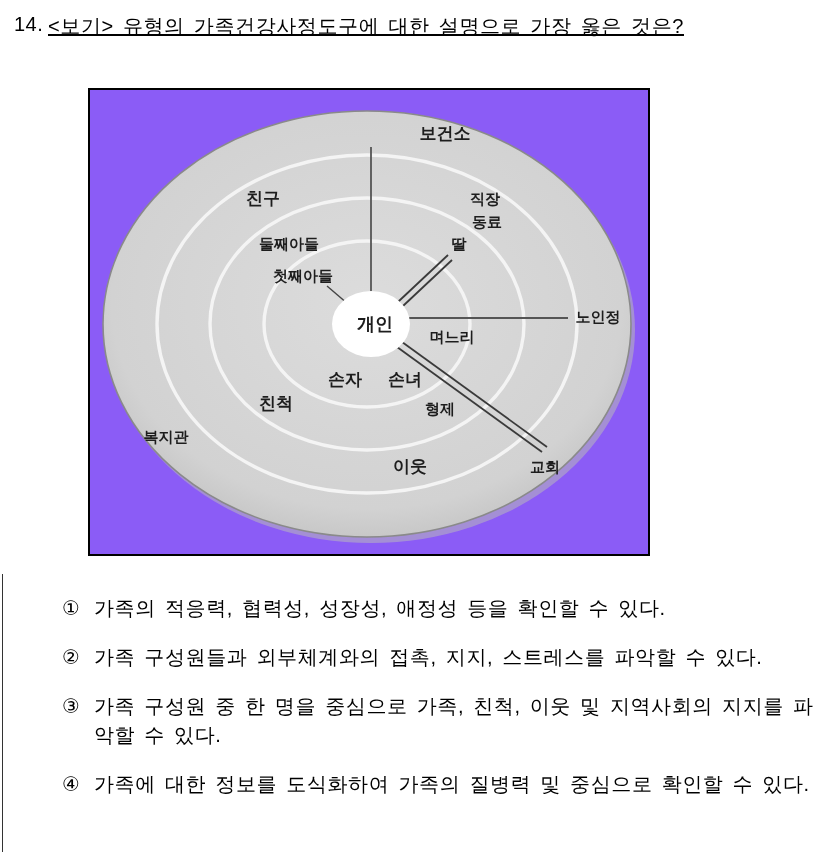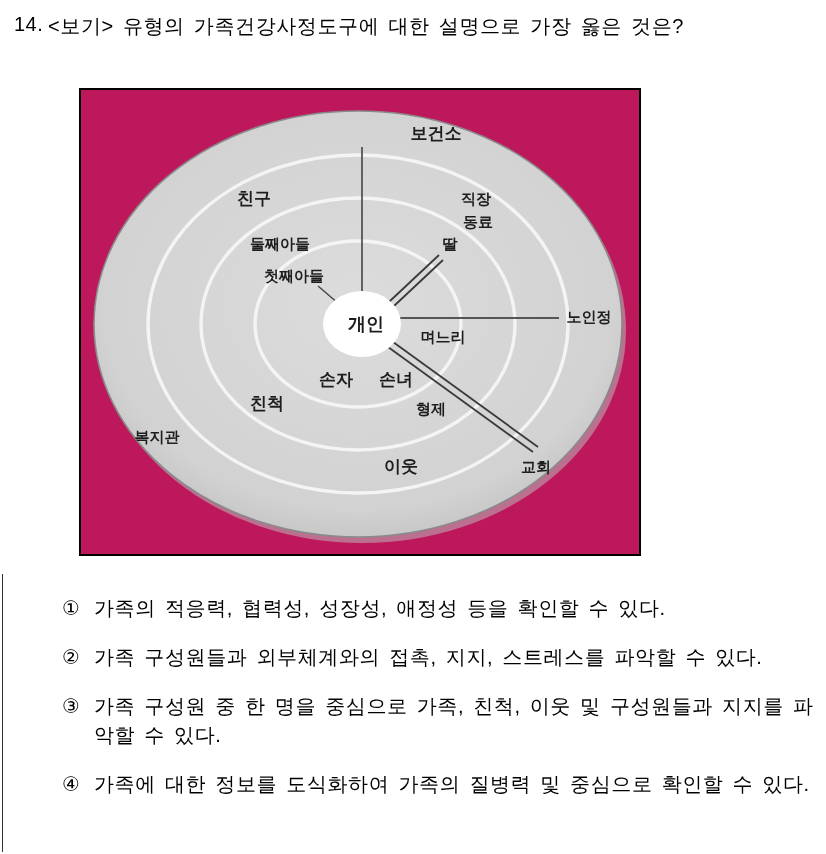--- a/index.html
+++ b/index.html
@@ -34,31 +34,32 @@
   }
   #question-text {
     position: absolute;
     left: 48px;
     top: 8px;
     width: 768px;
     font-size: 20px;
     line-height: 1.45;
     letter-spacing: 0.6px;
     word-spacing: 3px;
+    text-decoration: underline;
   }
 
   
   #diagram-box {
     position: absolute;
-    left: 79px;
+    left: 88px;
     top: 88px;
     width: 558px;
     height: 464px;
     border: 2px solid #000000;
-    background: #be185d;
+    background: #8b5cf6;
     overflow: hidden;
   }
   #ecomap {
     position: absolute;
     left: 0;
     top: 0;
   }
 
   
   .emap-label {
@@ -171,19 +172,19 @@
   <div class="option">
     <span class="option-marker">①</span>
     <span class="option-text">가족의 적응력, 협력성, 성장성, 애정성 등을 확인할 수 있다.</span>
   </div>
   <div class="option">
     <span class="option-marker">②</span>
     <span class="option-text">가족 구성원들과 외부체계와의 접촉, 지지, 스트레스를 파악할 수 있다.</span>
   </div>
   <div class="option">
     <span class="option-marker">③</span>
-    <span class="option-text">가족 구성원 중 한 명을 중심으로 가족, 친척, 이웃 및 구성원들과 지지를 파악할 수 있다.</span>
+    <span class="option-text">가족 구성원 중 한 명을 중심으로 가족, 친척, 이웃 및 지역사회의 지지를 파악할 수 있다.</span>
   </div>
   <div class="option">
     <span class="option-marker">④</span>
     <span class="option-text">가족에 대한 정보를 도식화하여 가족의 질병력 및 중심으로 확인할 수 있다.</span>
   </div>
 </div>
 
 </body></html>

